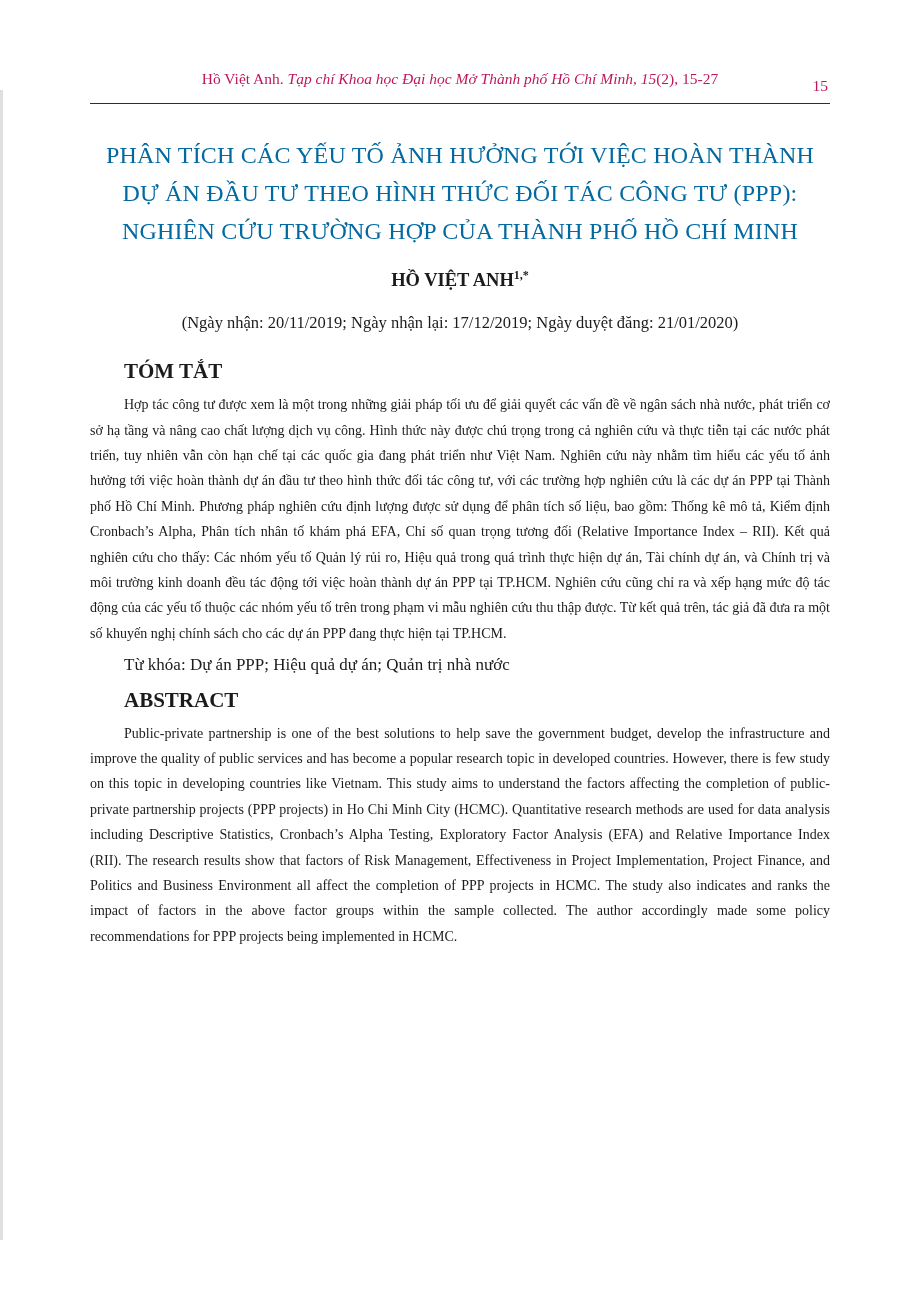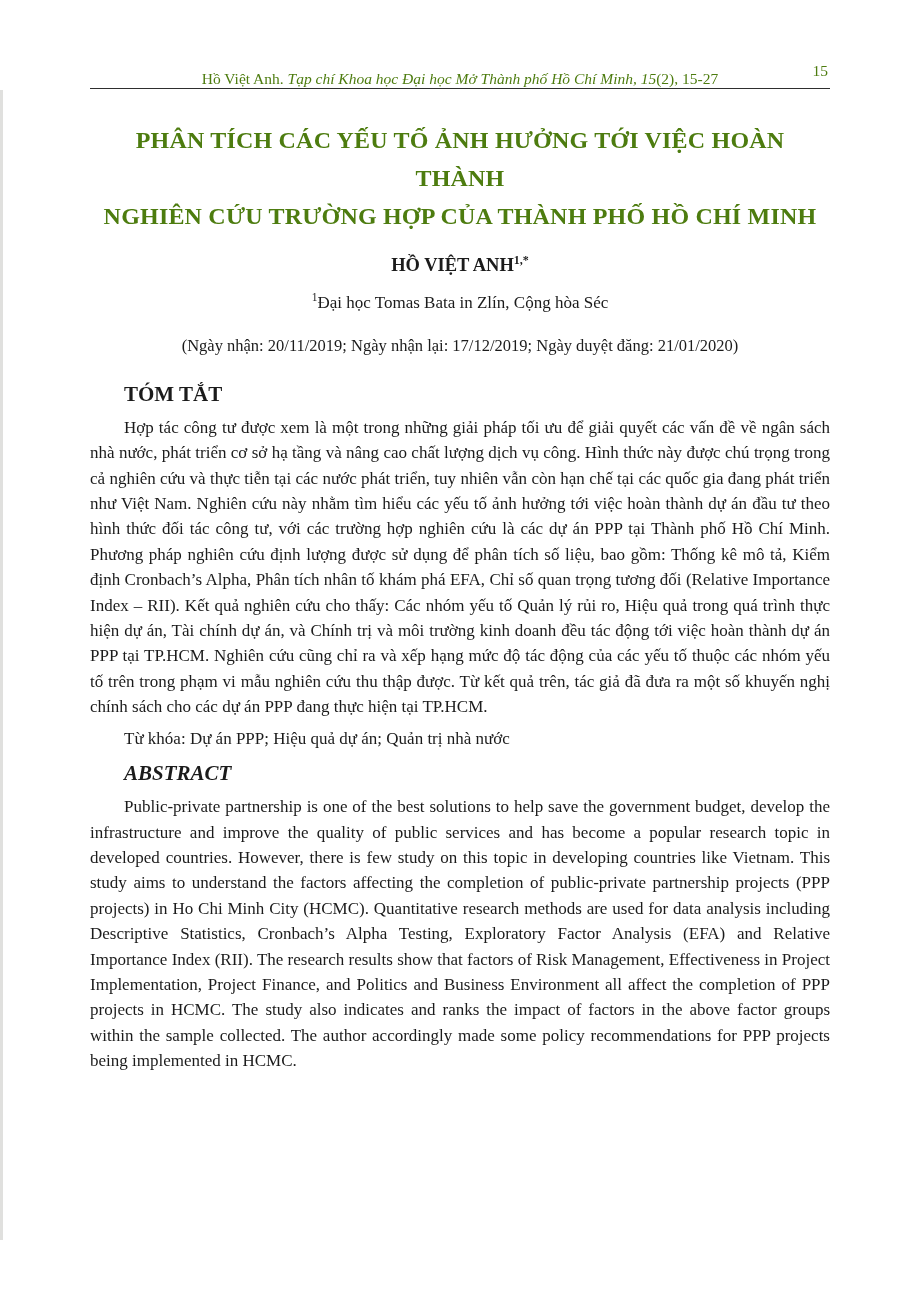--- a/index.html
+++ b/index.html
@@ -19,54 +19,54 @@
   }
   .scan-edge {
     position: absolute; left: 0; top: 90px;
     width: 3px; height: 1150px;
     background: #cfcfcd; opacity: .65;
   }
   .header {
     position: relative;
     text-align: center;
     font-size: 15.5px;
-    padding-bottom: 0;
+    padding-bottom: 15px;
     border-bottom: 1.6px solid #2e2e2e;
-    color: #4d7c0f;
+    color: #be185d;
   }
   .header .page-num { position: absolute; right: 2px; bottom: 8px; text-align: right; }
   .title {
     margin: 32px 0 0 0;
     font-size: 24px;
-    font-weight: bold;
+    font-weight: normal;
     text-align: center;
     line-height: 38px;
     letter-spacing: .2px;
-    color: #4d7c0f;
+    color: #0369a1;
   }
   .tline { display: block; }
   .author {
     margin-top: 18px;
     text-align: center;
     font-size: 18.5px;
     font-weight: bold;
   }
   .author sup { font-size: 12px; font-weight: bold; }
   .affiliation { margin-top: 10px; text-align: center; font-size: 17px; line-height: 23px; }
   .affiliation sup { font-size: 11.5px; }
   .dates { margin-top: 22px; text-align: center; font-size: 16.5px; }
   .section-heading {
     margin: 26px 0 8px 34px;
     font-weight: bold;
     font-size: 21px;
   }
-  .abstract-heading { margin: 6px 0 8px 34px; font-style: italic; }
+  .abstract-heading { margin: 6px 0 8px 34px; }
   .para {
     margin: 0 0 6px 0;
-    font-size: 17px;
+    font-size: 14px;
     line-height: 25.4px;
     text-align: justify;
     text-indent: 34px;
   }
   .keywords {
     margin: 2px 0 10px 34px;
     font-size: 17px;
     line-height: 25.4px;
   }
   .keywords b { font-weight: normal; }
@@ -84,27 +84,27 @@
 <div class="page">
   <div class="scan-edge"></div>
 
   <div class="header">
     <span><span>Hồ Việt Anh. </span><i>Tạp chí Khoa học Đại học Mở Thành phố Hồ Chí Minh, 15</i><span>(2), 15-27</span></span>
     <span class="page-num">15</span>
   </div>
 
   <h1 class="title">
     <span class="tline">PHÂN TÍCH CÁC YẾU TỐ ẢNH HƯỞNG TỚI VIỆC HOÀN THÀNH</span>
+    <span class="tline">DỰ ÁN ĐẦU TƯ THEO HÌNH THỨC ĐỐI TÁC CÔNG TƯ (PPP):</span>
     <span class="tline">NGHIÊN CỨU TRƯỜNG HỢP CỦA THÀNH PHỐ HỒ CHÍ MINH</span>
   </h1>
 
   <div class="author"><span>HỒ VIỆT ANH</span><sup>1,*</sup></div>
 
   <div class="affiliation">
-    <div><sup>1</sup><span>Đại học Tomas Bata in Zlín, Cộng hòa Séc</span></div>
   </div>
 
   <div class="dates">(Ngày nhận: 20/11/2019; Ngày nhận lại: 17/12/2019; Ngày duyệt đăng: 21/01/2020)</div>
 
   <div class="section-heading">TÓM TẮT</div>
 
   <p class="para">Hợp tác công tư được xem là một trong những giải pháp tối ưu để giải quyết các vấn đề về ngân sách nhà nước, phát triển cơ sở hạ tầng và nâng cao chất lượng dịch vụ công. Hình thức này được chú trọng trong cả nghiên cứu và thực tiễn tại các nước phát triển, tuy nhiên vẫn còn hạn chế tại các quốc gia đang phát triển như Việt Nam. Nghiên cứu này nhằm tìm hiểu các yếu tố ảnh hưởng tới việc hoàn thành dự án đầu tư theo hình thức đối tác công tư, với các trường hợp nghiên cứu là các dự án PPP tại Thành phố Hồ Chí Minh. Phương pháp nghiên cứu định lượng được sử dụng để phân tích số liệu, bao gồm: Thống kê mô tả, Kiểm định Cronbach’s Alpha, Phân tích nhân tố khám phá EFA, Chỉ số quan trọng tương đối (Relative Importance Index – RII). Kết quả nghiên cứu cho thấy: Các nhóm yếu tố Quản lý rủi ro, Hiệu quả trong quá trình thực hiện dự án, Tài chính dự án, và Chính trị và môi trường kinh doanh đều tác động tới việc hoàn thành dự án PPP tại TP.HCM. Nghiên cứu cũng chỉ ra và xếp hạng mức độ tác động của các yếu tố thuộc các nhóm yếu tố trên trong phạm vi mẫu nghiên cứu thu thập được. Từ kết quả trên, tác giả đã đưa ra một số khuyến nghị chính sách cho các dự án PPP đang thực hiện tại TP.HCM.</p>
 
   <div class="keywords"><b>Từ khóa:</b><span> Dự án PPP; Hiệu quả dự án; Quản trị nhà nước</span></div>
 

